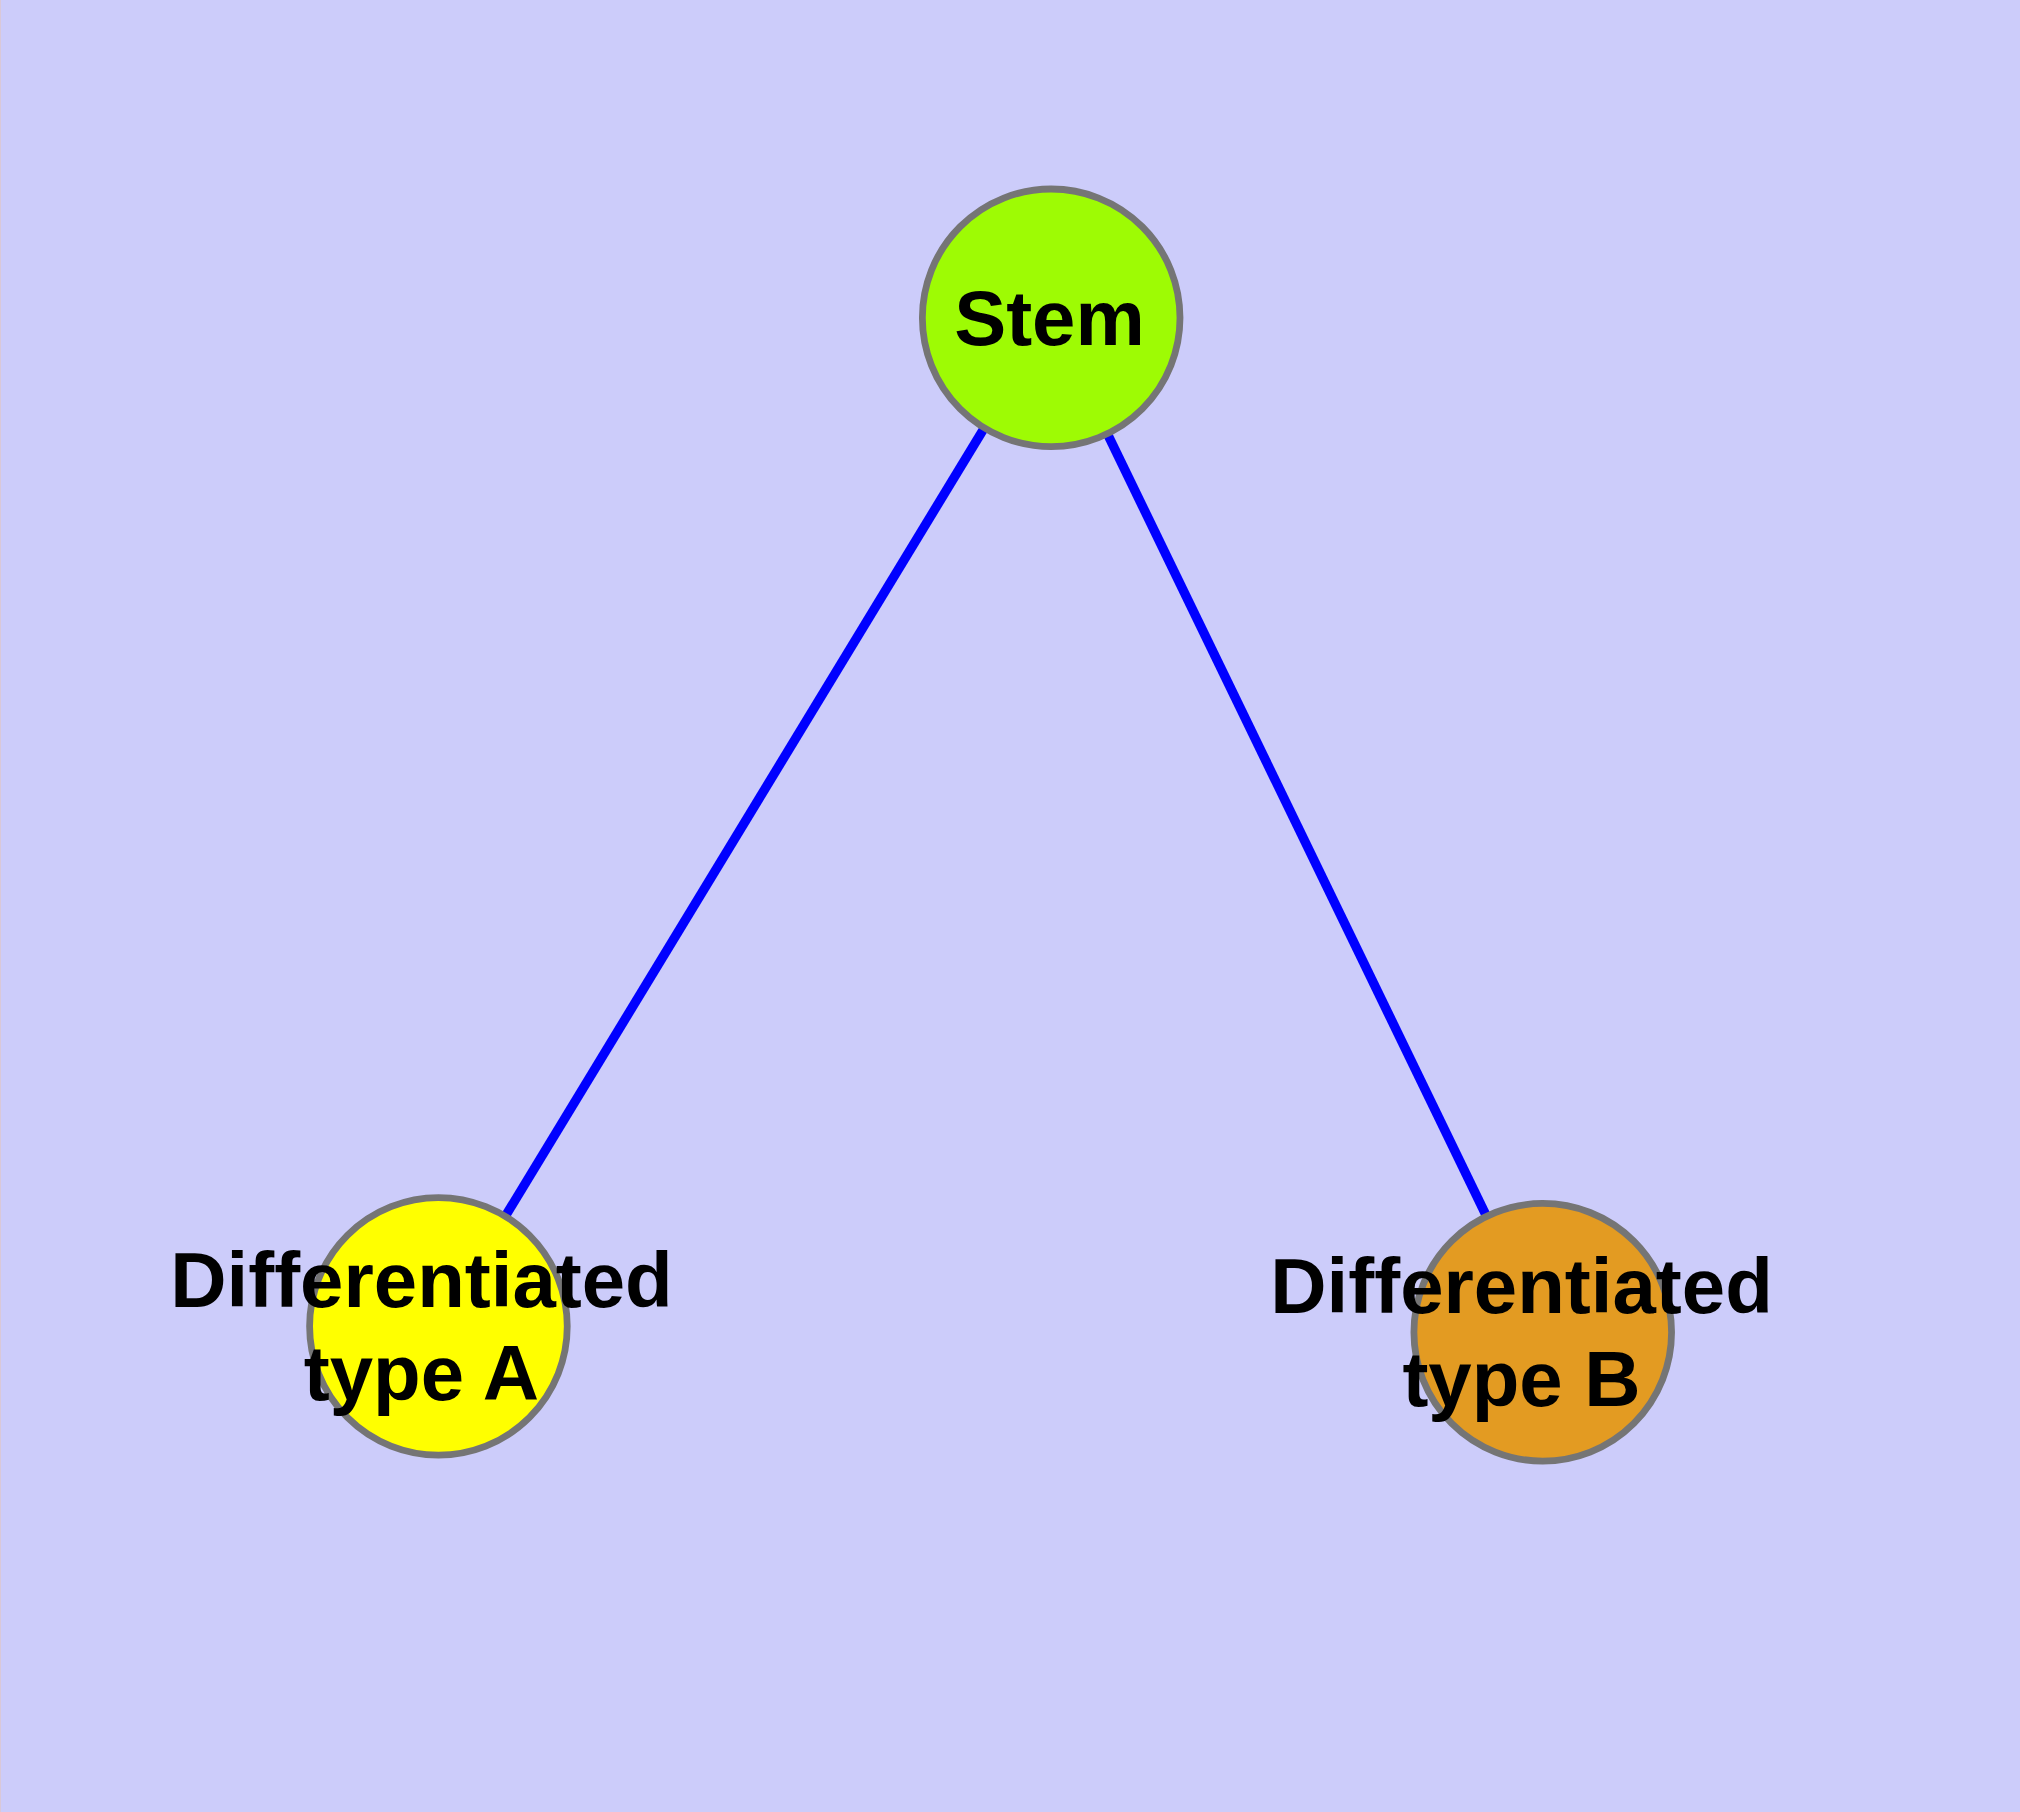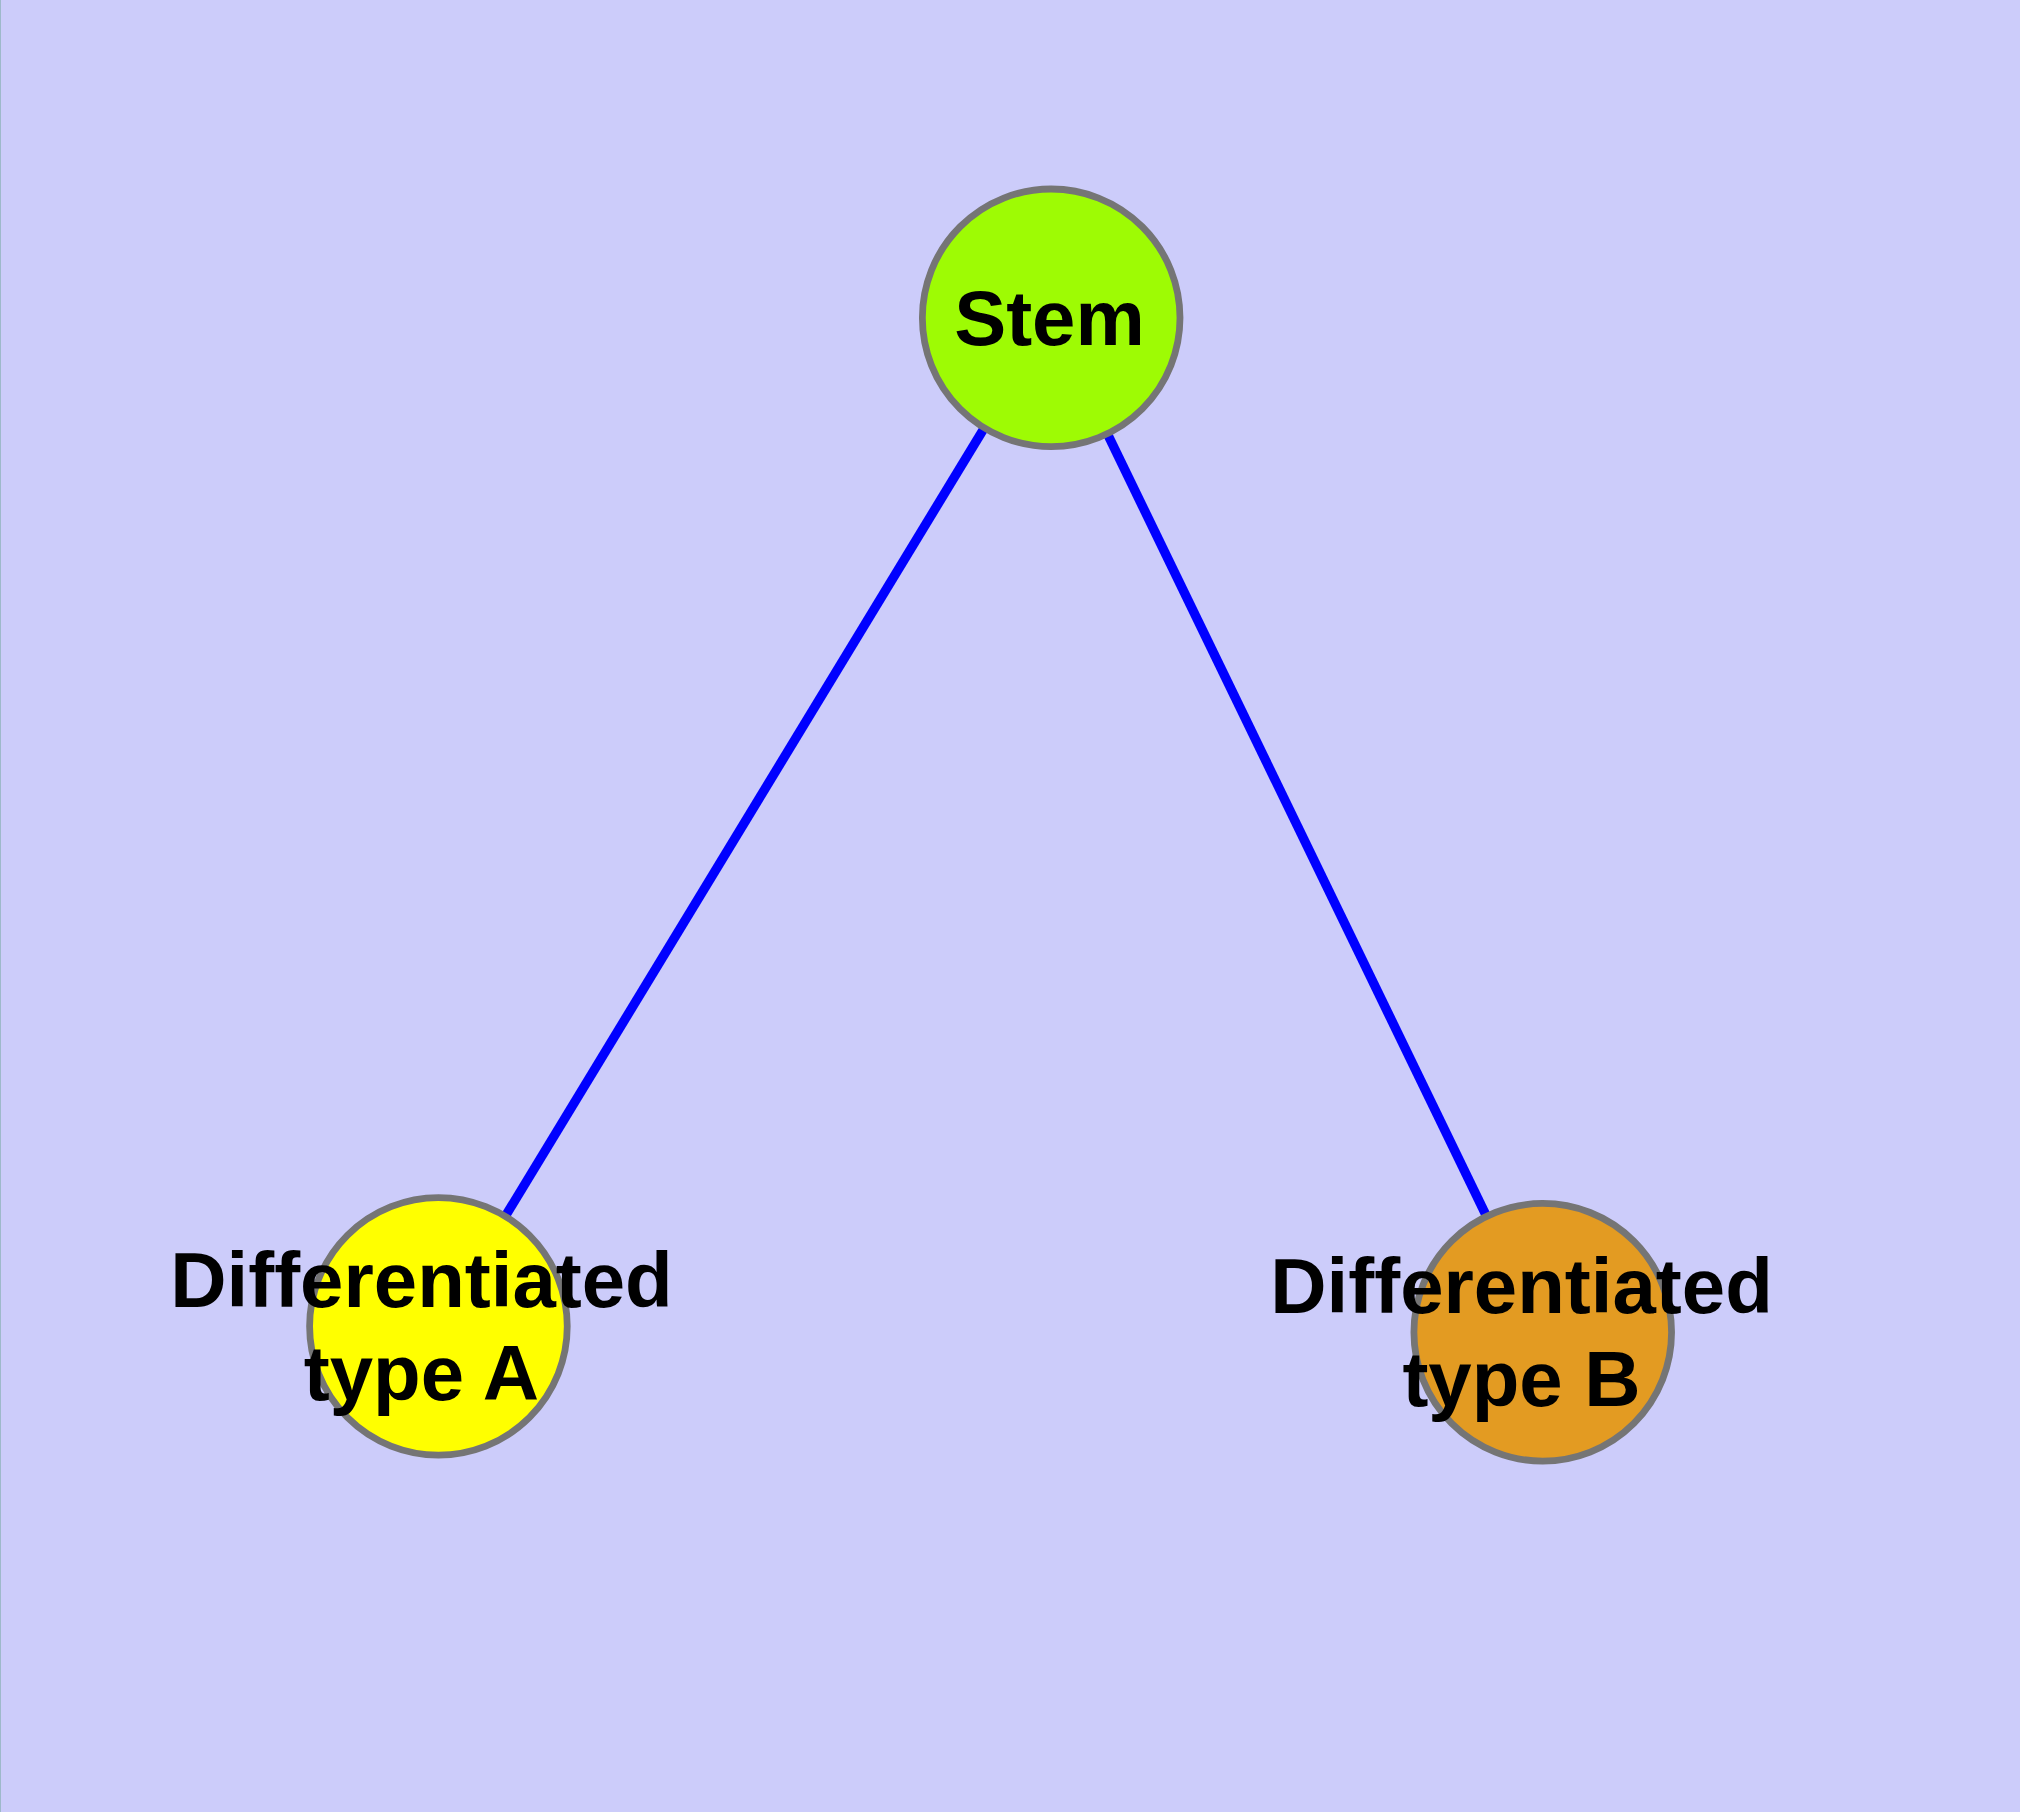--- a/index.html
+++ b/index.html
@@ -8,21 +8,21 @@
     padding: 0;
     background: #ccccfa;
   }
   body {
     font-family: "Liberation Sans", sans-serif;
   }
   #canvas {
     position: relative;
     width: 1941px;
     height: 1812px;
-    background: #15803d;
+    background: #fdba74;
     overflow: hidden;
   }
   #graph-svg {
     position: absolute;
     top: 0;
     left: 0;
     width: 2021px;
     height: 1812px;
     display: block;
   }

